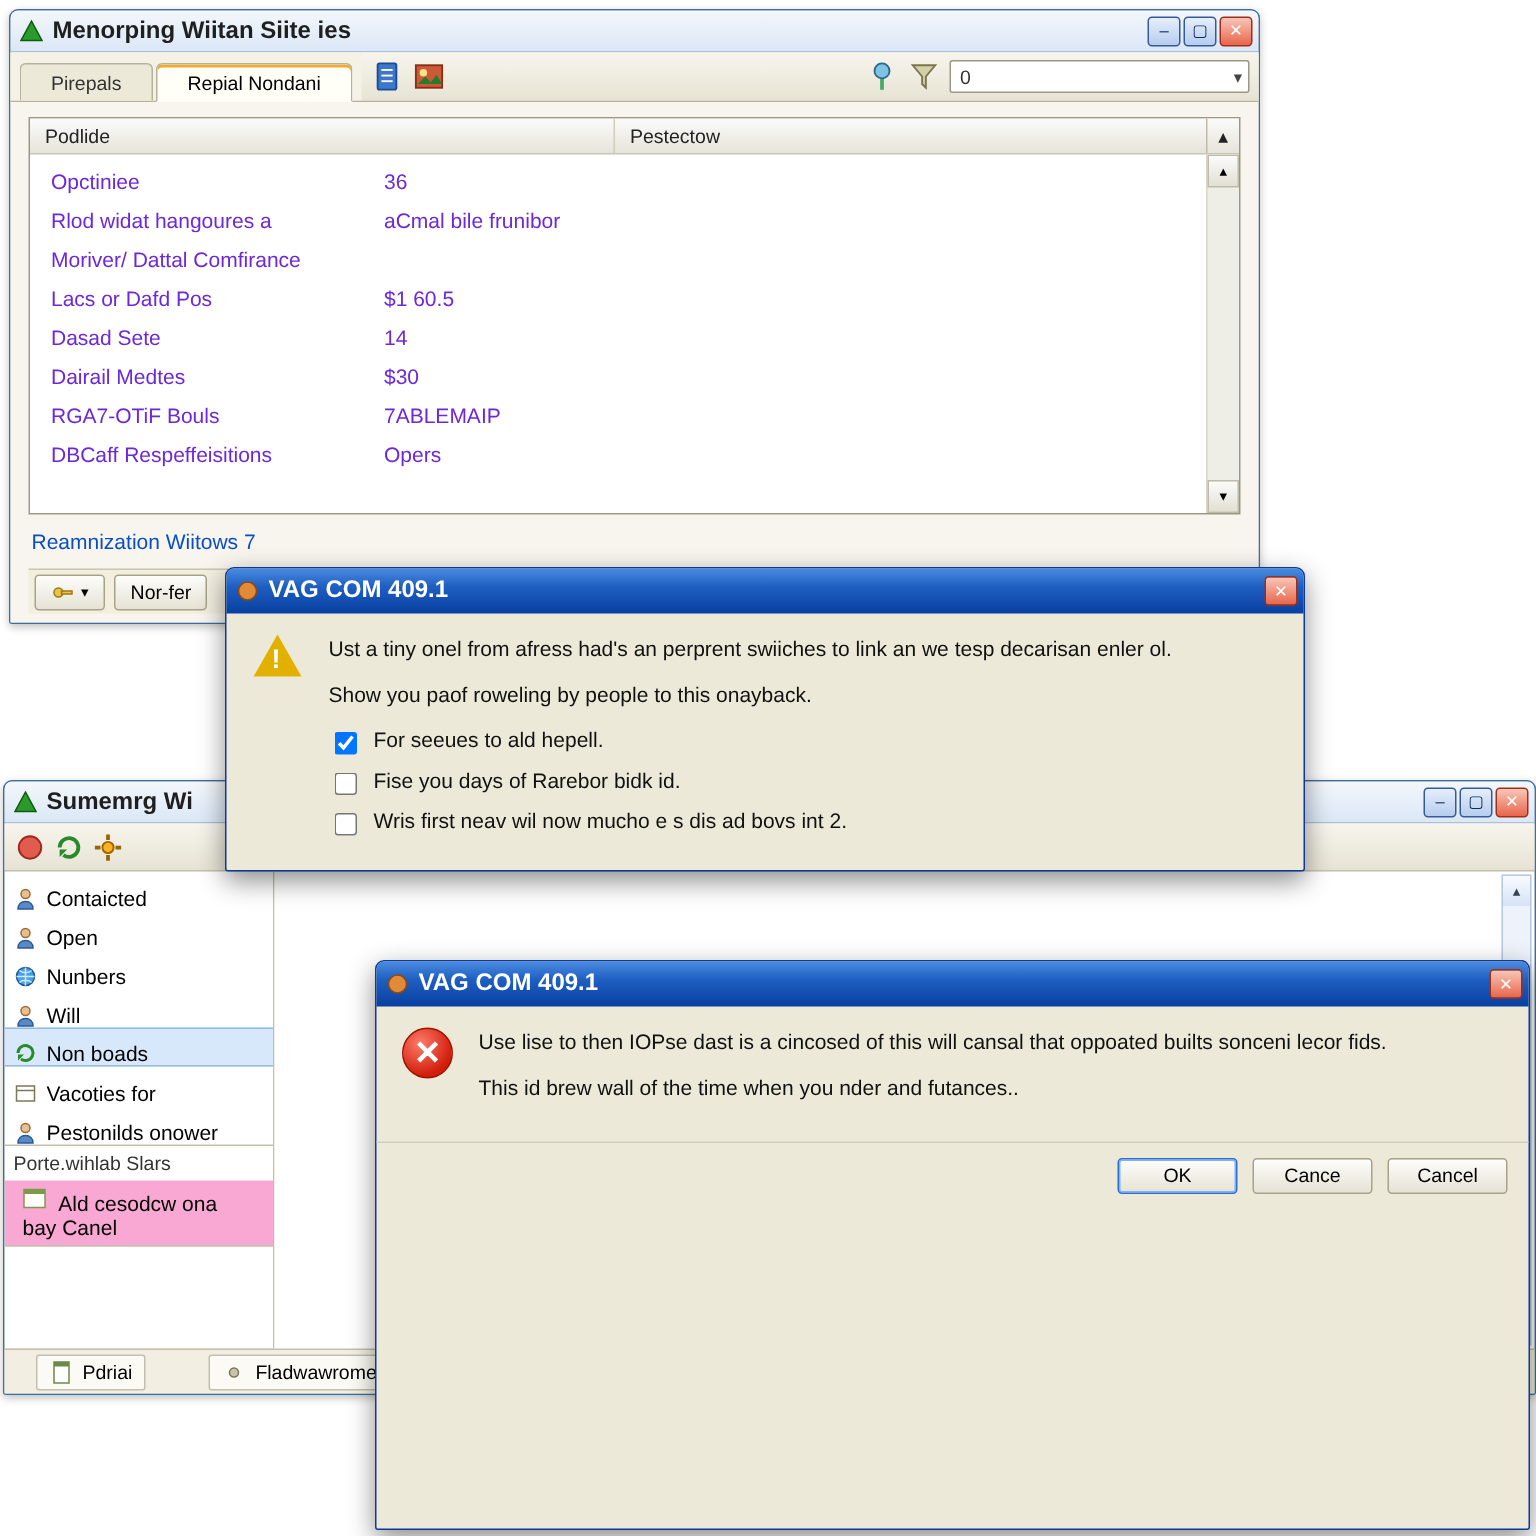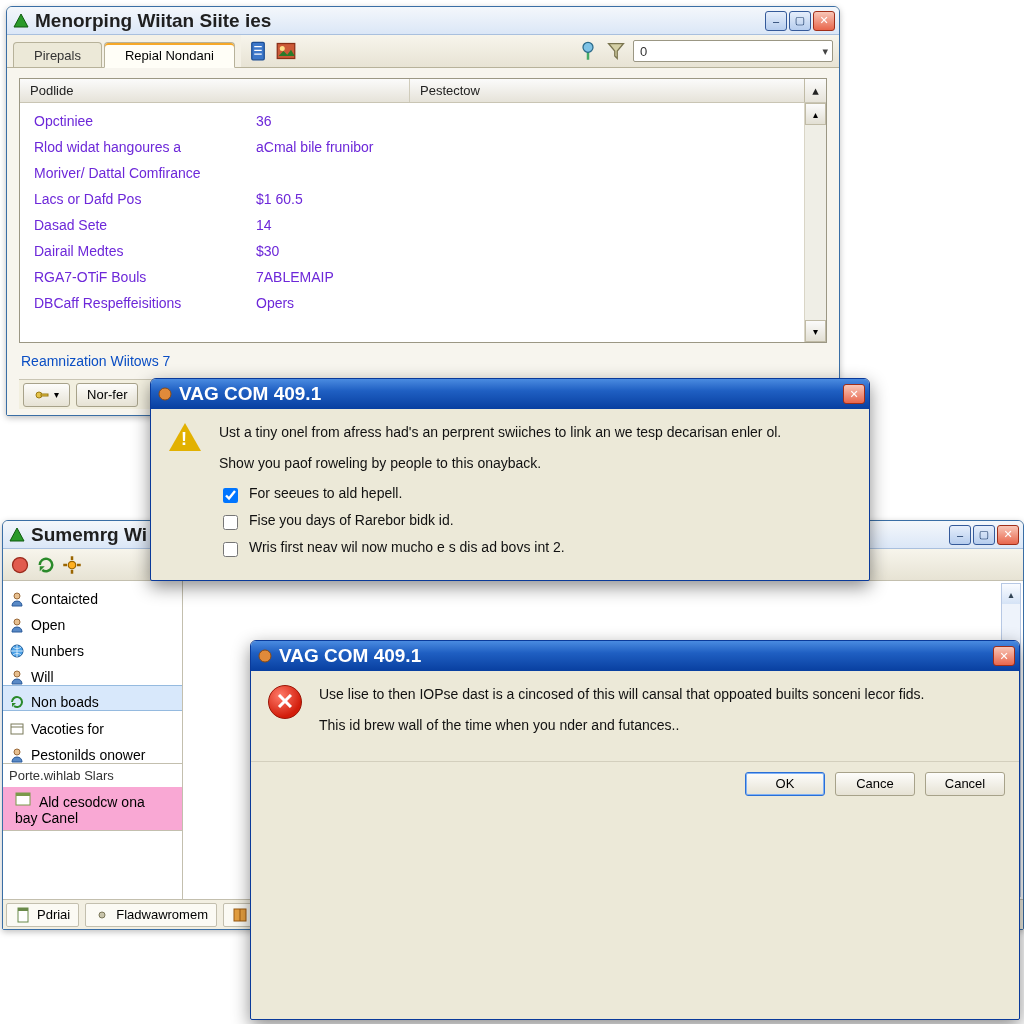--- a/index.html
+++ b/index.html
@@ -6,21 +6,21 @@
     font-family:"Tahoma","Segoe UI",sans-serif;font-size:13px;background:#fff;color:#000}
   *{box-sizing:border-box}
 
   
   .win{position:absolute;background:#ece9d8;border:1px solid #3a6ea5;border-radius:6px 6px 2px 2px;
        box-shadow:0 2px 6px rgba(0,0,0,.25);display:flex;flex-direction:column}
   .titlebar{height:28px;display:flex;align-items:center;padding:0 4px 0 6px;gap:6px;
     border-radius:5px 5px 0 0}
   .titlebar-blue{background:linear-gradient(#4a8be0,#1f5fc2 40%,#083fa0);color:#fff}
   .titlebar-light{background:linear-gradient(#f4f7fb,#dbe7f7);color:#1f1f1f;border-bottom:1px solid #a9c0de}
-  .title-text{flex:1;font-weight:bold;font-size:19px;white-space:nowrap;overflow:hidden}
+  .title-text{flex:1;font-weight:bold;font-size:16px;white-space:nowrap;overflow:hidden}
   .ctrlbtns{display:flex;gap:2px}
   .ctrlbtn{width:22px;height:20px;border:1px solid #355a9a;border-radius:3px;
     background:linear-gradient(#e6eefb,#b6cdee);display:flex;align-items:center;justify-content:center;
     font-size:11px;color:#0a2a5a;cursor:pointer}
   .ctrlbtn.close{background:linear-gradient(#f8c6b7,#e8664c);color:#fff;border-color:#a02e18}
 
   
   #w1{left:6px;top:6px;width:834px;height:410px}
   .tabstrip{display:flex;align-items:flex-end;height:32px;background:#f4f1e6;border-bottom:1px solid #b7b29a;padding:0 6px;gap:2px}
   .tab{padding:5px 20px 4px;border:1px solid #b7b29a;border-bottom:none;border-radius:4px 4px 0 0;
@@ -64,21 +64,21 @@
   #w2{left:2px;top:520px;width:1022px;height:410px}
   .toolbar2{height:32px;display:flex;align-items:center;gap:4px;padding:0 6px;
     background:linear-gradient(#f7f5ec,#e7e3d4);border-bottom:1px solid #c3bfae}
   .split{display:flex;flex:1;overflow:hidden}
   .tree{width:180px;background:#fff;border-right:1px solid #c3bfae;overflow:hidden;font-size:14px}
   .tree .node{display:flex;align-items:flex-end;height:26px;padding:0 6px;gap:6px;cursor:pointer;white-space:nowrap;overflow:hidden}
   .tree .node.sel{background:#d8e8fb;border:1px solid #95badf;border-width:1px 0}
   .tree .foot{border-top:1px solid #c3bfae;font-size:13px;color:#333;padding:4px 6px}
   .taskpane{flex:1;background:#fff;position:relative}
   .statusbar{height:30px;border-top:1px solid #c3bfae;background:#f2efe2;display:flex;align-items:center}
-  .status-seg{height:24px;border:1px solid #c3bfae;margin:0 3px;padding:0 8px;display:flex;
+  .status-seg{height:24px;border:1px solid #c3bfae;margin:0 21px;padding:0 8px;display:flex;
     align-items:center;gap:6px;border-radius:2px;background:#fbfaf4;cursor:pointer;font-size:13px}
   .panehead{border-bottom:1px solid #c3bfae;background:#f9a8d4;font-size:14px;padding:4px 12px}
 
   
   .dlg{position:absolute;border:1px solid #0a3a9a;border-radius:6px 6px 2px 2px;background:#ece9d8;
        box-shadow:0 6px 18px rgba(0,0,0,.45)}
   .dlg .titlebar{height:30px}
   .dlg-body{padding:14px 16px 14px 14px;display:flex;gap:14px;font-size:14px;color:#111}
   .bigicon{width:40px;flex:none;display:flex;align-items:flex-start;justify-content:center}
   .dlg-text p{margin:0 0 12px 0;line-height:1.35}

